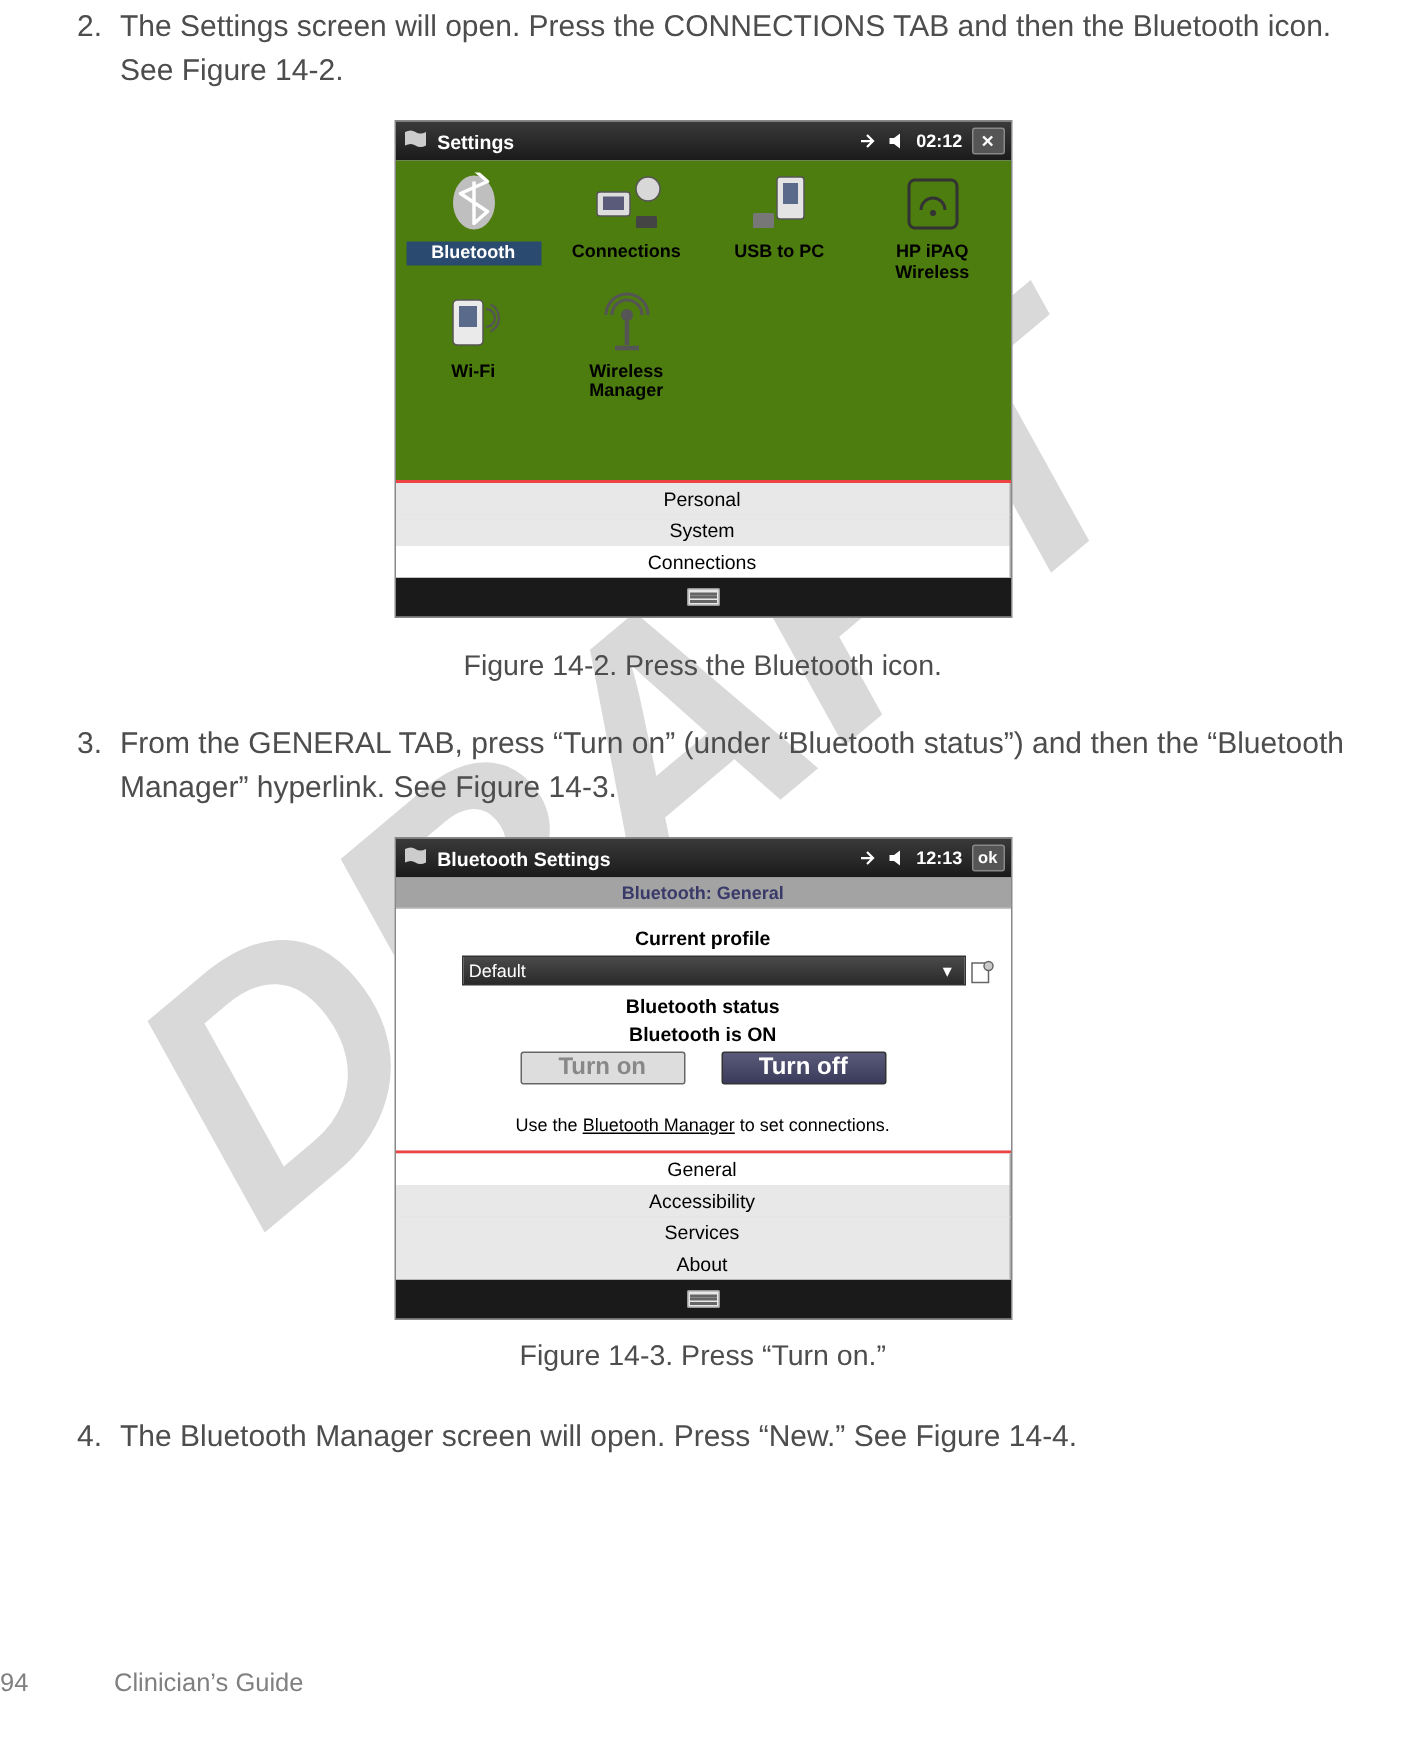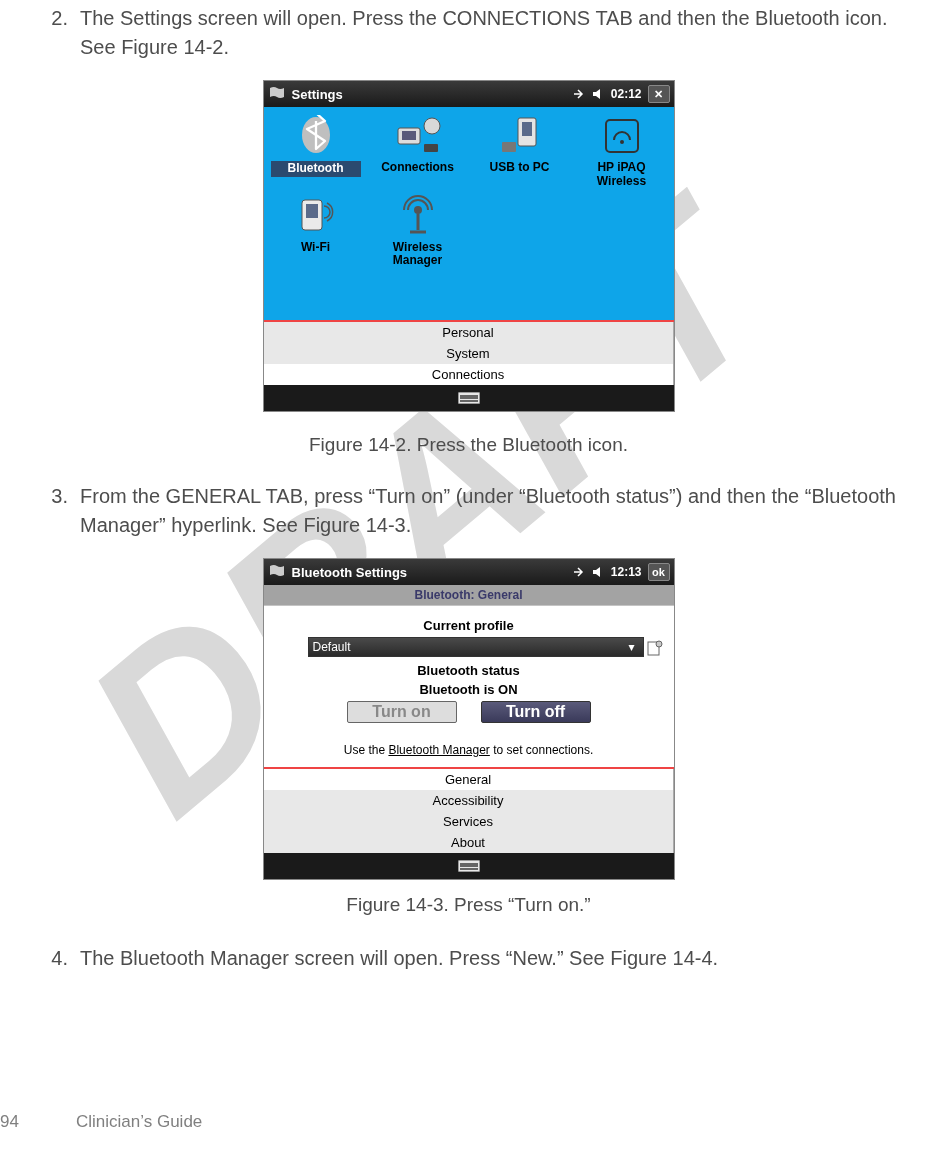--- a/index.html
+++ b/index.html
@@ -31,21 +31,21 @@
     display: flex; align-items: center; height: 26px;
     background: linear-gradient(#3a3a3a, #1a1a1a);
     color: #fff; font-weight: bold; padding: 0 4px; gap: 6px;
   }
   .wm-titlebar .spacer { flex: 1; }
   .wm-titlebar .time { font-size: 12px; font-weight: bold; }
   .wm-titlebar .close, .wm-titlebar .ok {
     width: 22px; height: 18px; display: flex; align-items: center; justify-content: center;
     background: #555; border: 1px solid #888; border-radius: 2px; font-size: 11px; font-weight: bold;
   }
-  .wm-body { background: #0ea5e9; padding: 6px 6px 0; min-height: 150px; }
+  .wm-body { background: #4d7c0f; padding: 6px 6px 0; min-height: 150px; }
   .wm-tabs { display: flex; background: #ddd; border-top: 2px solid #ef4444; font-size: 13px; flex-direction: column; }
   .wm-tabs .tab {
     padding: 3px 8px; border-right: 1px solid #aaa; background: #e8e8e8; color: #000;
   }
   .wm-tabs .tab.active { background: #fff; font-weight: normal; }
   .wm-softbar { height: 26px; background: #1a1a1a; display: flex; align-items: center; justify-content: center; }
   .kbd-icon { width: 22px; height: 12px; background: #e8e8e8; border: 1px solid #999; border-radius: 1px; display:flex; flex-direction:column; justify-content:space-around; padding:1px; }
   .kbd-icon div { height:2px; background:#666; }
 
   

